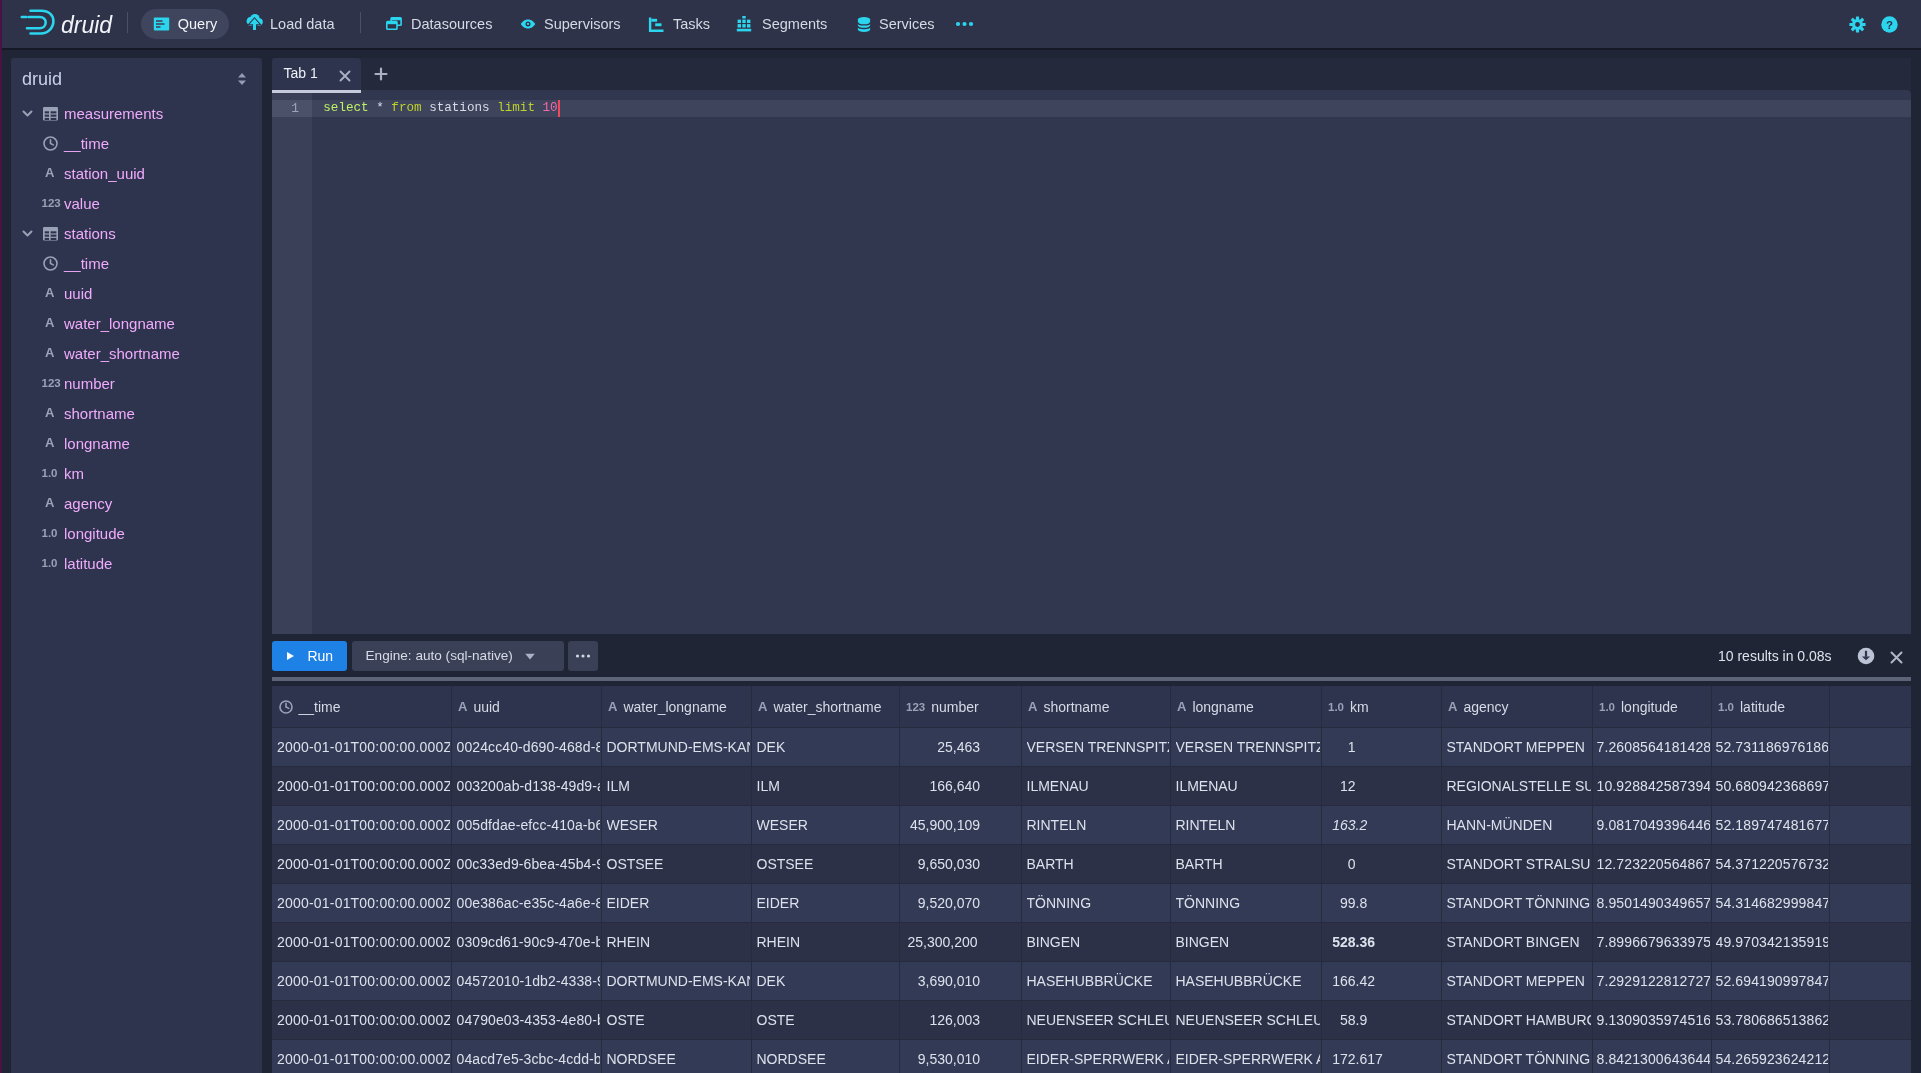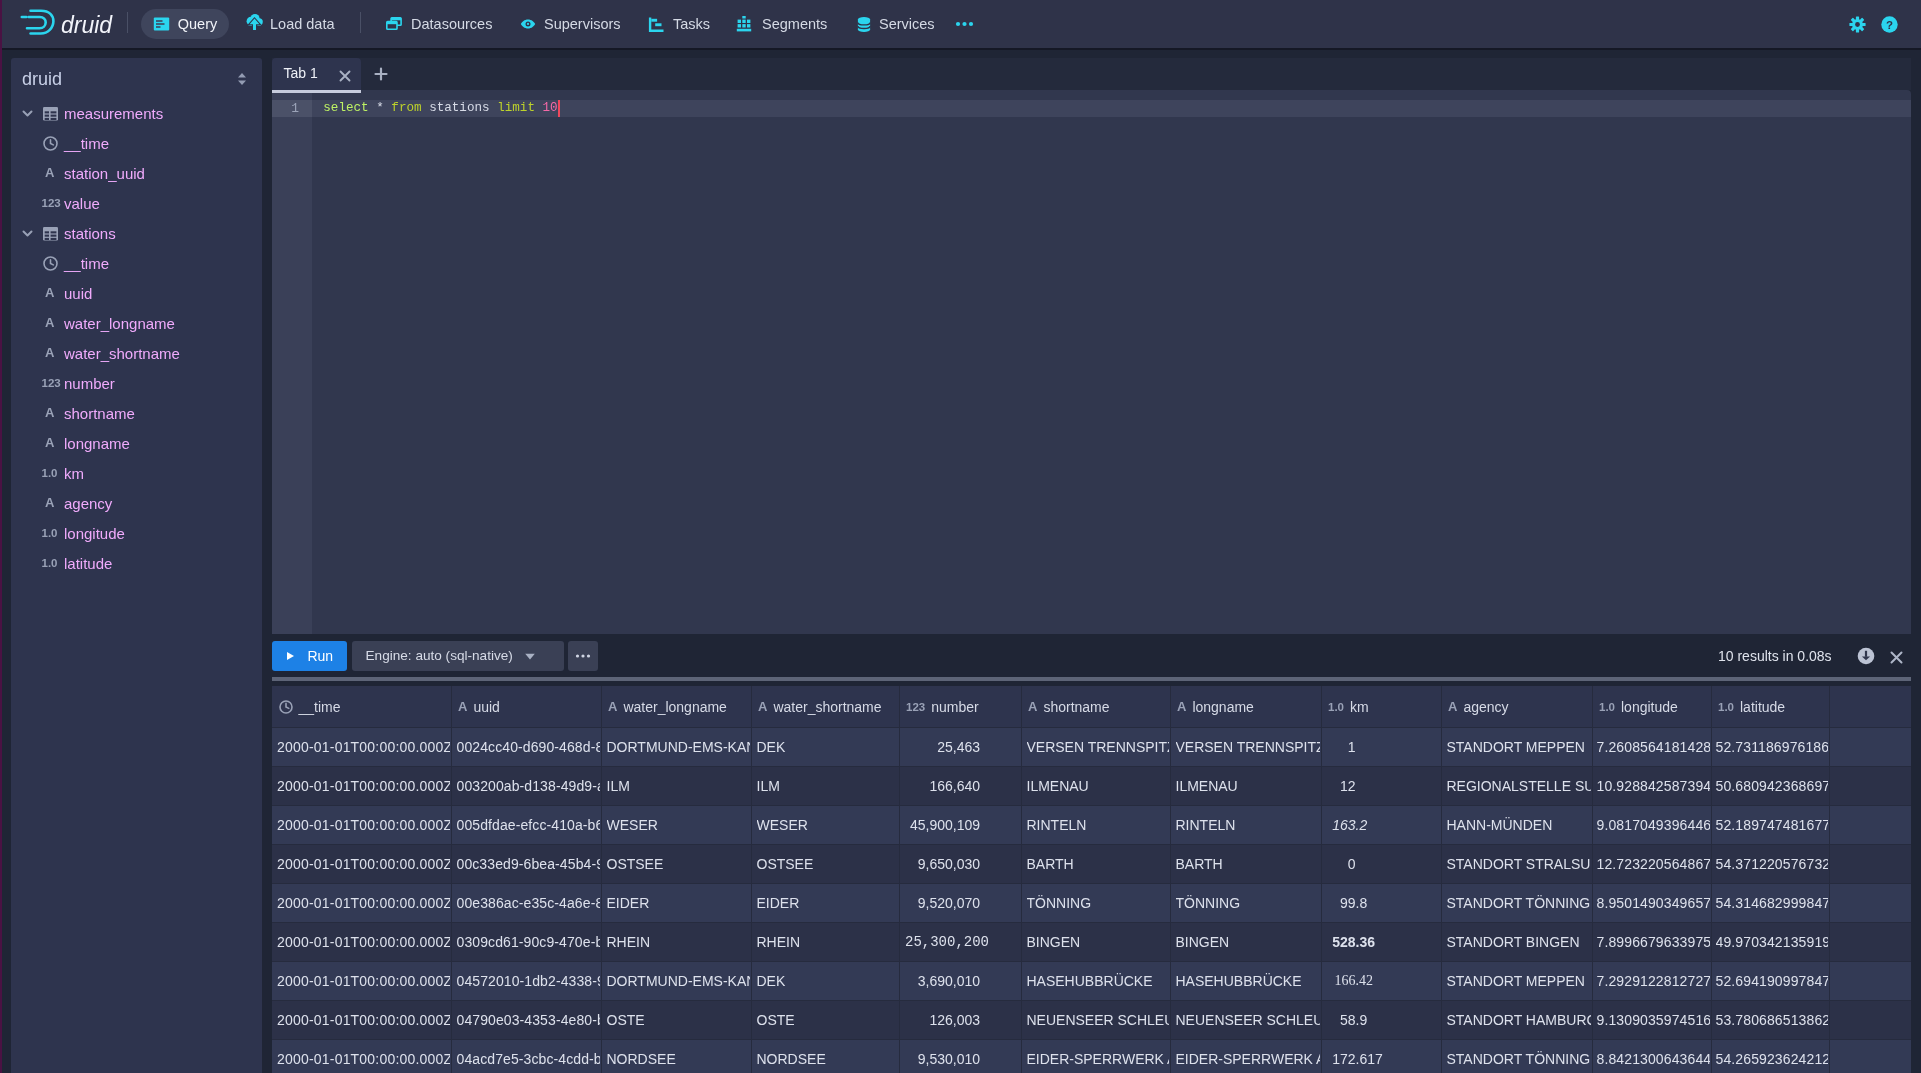--- a/index.html
+++ b/index.html
@@ -392,41 +392,41 @@
     <span>.8</span>
   </div>
 <div class="cell" style="left:1446.5px; top:883px; width:144.5px; height:39px;">STANDORT TÖNNING</div>
 <div class="cell" style="left:1596.5px; top:883px; width:113.5px; height:39px; letter-spacing:0.12px;">8.95014903496577</div>
 <div class="cell" style="left:1715.5px; top:883px; width:112.5px; height:39px; letter-spacing:0.12px;">54.3146829998475</div>
 <div class="cell" style="left:277.0px; top:922px; width:173.0px; height:39px; letter-spacing:0.2px;">2000-01-01T00:00:00.000Z</div>
 <div class="cell" style="left:456.5px; top:922px; width:143.5px; height:39px; letter-spacing:0.1px;">0309cd61-90c9-470e-b1c5-a2d8e4f6c7b9</div>
 <div class="cell" style="left:606.5px; top:922px; width:143.5px; height:39px;">RHEIN</div>
 <div class="cell" style="left:756.5px; top:922px; width:141.5px; height:39px;">RHEIN</div>
 <div class="cell" style="left:905px; top:922px; width:115px; height:39px;">
-    <span style="display:inline-block; width:75px; text-align:center;font-family:Liberation Mono, monospace;">25,300,200</span>
+    <span style="display:inline-block; width:75px; text-align:center;">25,300,200</span>
   </div>
 <div class="cell" style="left:1026.5px; top:922px; width:142.5px; height:39px;">BINGEN</div>
 <div class="cell" style="left:1175.5px; top:922px; width:144.5px; height:39px;">BINGEN</div>
 <div class="cell" style="left:1327px; top:922px; width:113px; height:39px;font-weight:bold;">
     <span style="display:inline-block; width:28.5px; text-align:right;">528</span>
     <span>.36</span>
   </div>
 <div class="cell" style="left:1446.5px; top:922px; width:144.5px; height:39px;">STANDORT BINGEN</div>
 <div class="cell" style="left:1596.5px; top:922px; width:113.5px; height:39px; letter-spacing:0.12px;">7.89966796339758</div>
 <div class="cell" style="left:1715.5px; top:922px; width:112.5px; height:39px; letter-spacing:0.12px;">49.9703421359195</div>
 <div class="cell" style="left:277.0px; top:961px; width:173.0px; height:39px; letter-spacing:0.2px;">2000-01-01T00:00:00.000Z</div>
 <div class="cell" style="left:456.5px; top:961px; width:143.5px; height:39px; letter-spacing:0.1px;">04572010-1db2-4338-9c46-d1e8f2a3b4c5</div>
 <div class="cell" style="left:606.5px; top:961px; width:143.5px; height:39px;">DORTMUND-EMS-KANAL</div>
 <div class="cell" style="left:756.5px; top:961px; width:141.5px; height:39px;">DEK</div>
 <div class="cell" style="left:905px; top:961px; width:115px; height:39px;">
     <span style="display:inline-block; width:75px; text-align:right;">3,690,010</span>
   </div>
 <div class="cell" style="left:1026.5px; top:961px; width:142.5px; height:39px;">HASEHUBBRÜCKE</div>
 <div class="cell" style="left:1175.5px; top:961px; width:144.5px; height:39px;">HASEHUBBRÜCKE</div>
-<div class="cell" style="left:1327px; top:961px; width:113px; height:39px;font-family:Liberation Serif, serif;">
+<div class="cell" style="left:1327px; top:961px; width:113px; height:39px;">
     <span style="display:inline-block; width:28.5px; text-align:right;">166</span>
     <span>.42</span>
   </div>
 <div class="cell" style="left:1446.5px; top:961px; width:144.5px; height:39px;">STANDORT MEPPEN</div>
 <div class="cell" style="left:1596.5px; top:961px; width:113.5px; height:39px; letter-spacing:0.12px;">7.29291228127272</div>
 <div class="cell" style="left:1715.5px; top:961px; width:112.5px; height:39px; letter-spacing:0.12px;">52.6941909978472</div>
 <div class="cell" style="left:277.0px; top:1000px; width:173.0px; height:39px; letter-spacing:0.2px;">2000-01-01T00:00:00.000Z</div>
 <div class="cell" style="left:456.5px; top:1000px; width:143.5px; height:39px; letter-spacing:0.1px;">04790e03-4353-4e80-b7a1-c9d2e5f8a6b4</div>
 <div class="cell" style="left:606.5px; top:1000px; width:143.5px; height:39px;">OSTE</div>
 <div class="cell" style="left:756.5px; top:1000px; width:141.5px; height:39px;">OSTE</div>

